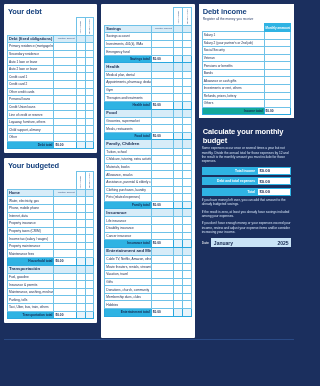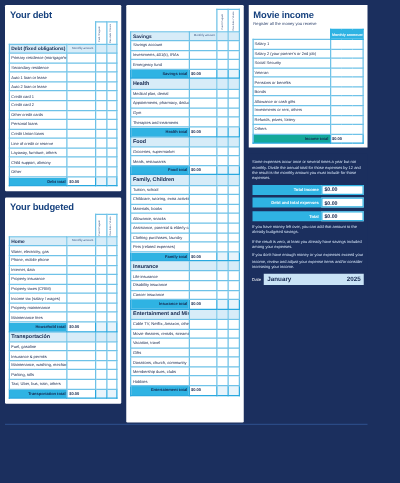--- a/index.html
+++ b/index.html
@@ -592,21 +592,21 @@
               <td class="c-k2 total-k"></td>
             </tr>
           </tbody>
       </table>
     </div>
   </div>
 
   <div class="col col-right">
 
     <div class="income-card">
-      <div class="title">Movie income</div>
+      <div class="title">Debt income</div>
       <div class="subtitle">Register all the money you receive</div>
       <table class="grid">
         <tbody>
             <tr class="amthdr">
           <td class="c-lbl"></td>
           <td class="c-amt" colspan="3">Monthly ammount</td>
         </tr>
         </tbody>
           <tbody>
             <tr>
@@ -653,20 +653,21 @@
         <tbody>
             <tr class="total">
           <td class="c-lbl total-lbl teal">Income total</td>
           <td class="c-amt total-amt" colspan="3">$0.00</td>
         </tr>
       </tbody>
         </table>
     </div>
 
     <div class="card-navy">
+      <div class="title title-white">Calculate your monthly budget</div>
       <div class="calc-p">Some expenses occur once or several times a year but not monthly. Divide the annual total for those expenses by 12 and the result is the monthly amount you must include for those expenses.</div>
       <div>
           <div class="calc-row">
             <div class="calc-lbl">Total income</div>
             <div class="calc-val">$0.00</div>
           </div>
           <div class="calc-row">
             <div class="calc-lbl">Debt and total expenses</div>
             <div class="calc-val">$0.00</div>
           </div>

